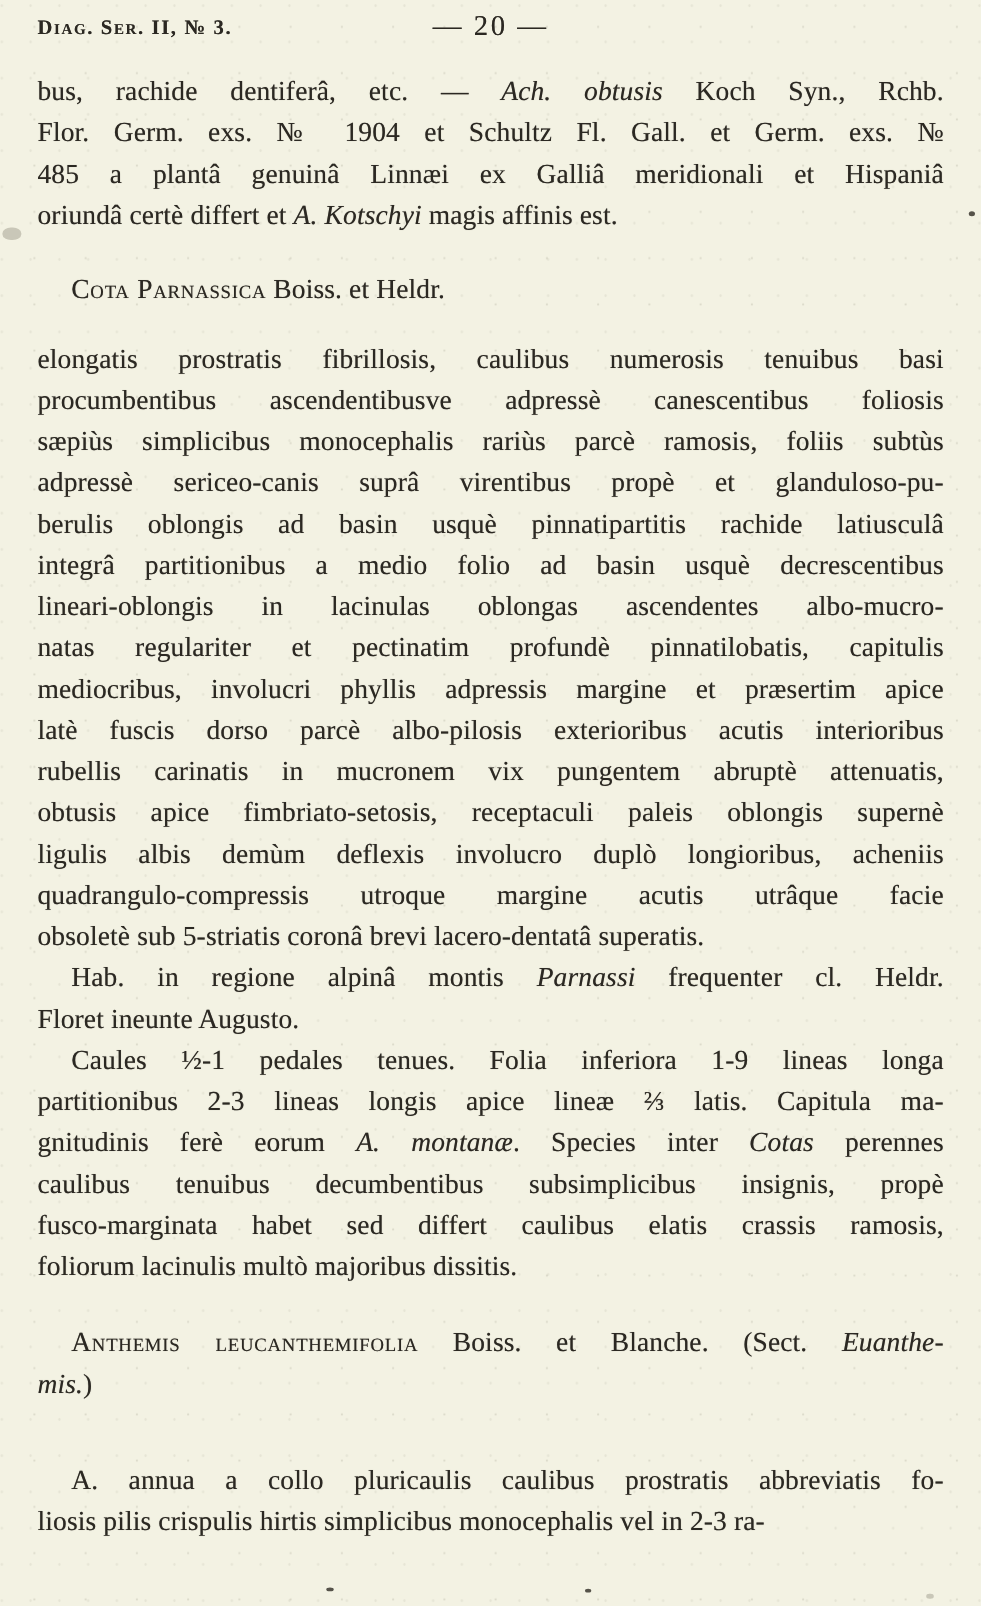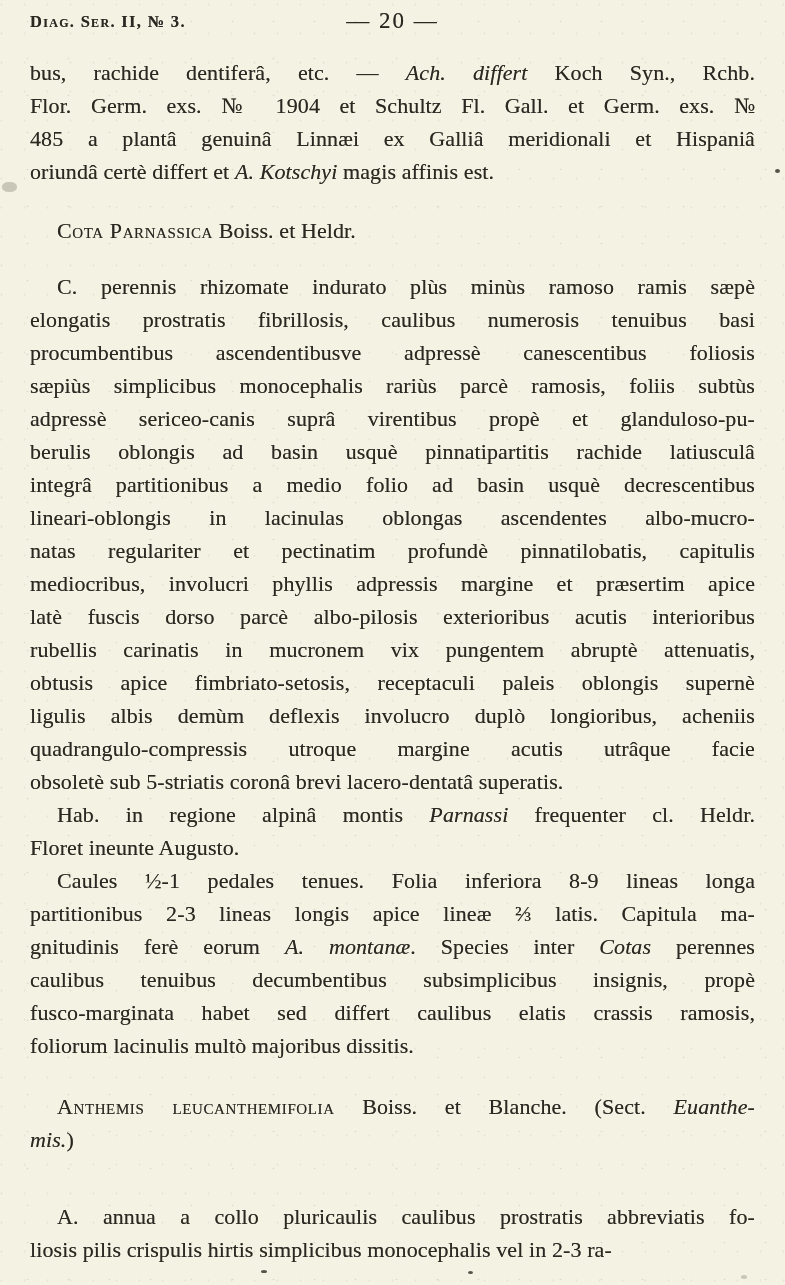--- a/index.html
+++ b/index.html
@@ -73,30 +73,29 @@
 
 <div class="page" data-name="scanned-book-page">
 
   <div class="runhead" data-name="running-header">
     <span class="series-ref" data-name="series-reference">Diag. Ser. II, № 3.</span>
     <span class="page-number" data-name="page-number">— 20 —</span>
   </div>
 
   <div class="text-col" id="body-col" data-name="page-body">
       <div class="block paragraph" data-name="paragraph-ach-odorata-continuation">
-        <div class="line" data-name="text-line">bus, rachide dentiferâ, etc. — <i>Ach. differt</i> Koch Syn., Rchb.</div>
+        <div class="line" data-name="text-line">bus, rachide dentiferâ, etc. — <i>Ach. obtusis</i> Koch Syn., Rchb.</div>
         <div class="line" data-name="text-line">Flor. Germ. exs. № 1904 et Schultz Fl. Gall. et Germ. exs. №</div>
         <div class="line" data-name="text-line">485 a plantâ genuinâ Linnæi ex Galliâ meridionali et Hispaniâ</div>
         <div class="line last" data-name="text-line">oriundâ certè differt et <i>A. Kotschyi</i> magis affinis est.</div>
       </div>
       <div class="block heading" data-name="species-heading-cota-parnassica">
         <div class="line last" data-name="text-line"><span class="sc">Cota Parnassica</span> Boiss. et Heldr.</div>
       </div>
       <div class="block paragraph" data-name="paragraph-diagnosis-cota-parnassica">
-        <div class="line indent" data-name="text-line">C. perennis rhizomate indurato plùs minùs ramoso ramis sæpè</div>
         <div class="line" data-name="text-line">elongatis prostratis fibrillosis, caulibus numerosis tenuibus basi</div>
         <div class="line" data-name="text-line">procumbentibus ascendentibusve adpressè canescentibus foliosis</div>
         <div class="line" data-name="text-line">sæpiùs simplicibus monocephalis rariùs parcè ramosis, foliis subtùs</div>
         <div class="line" data-name="text-line">adpressè sericeo-canis suprâ virentibus propè et glanduloso-pu-</div>
         <div class="line" data-name="text-line">berulis oblongis ad basin usquè pinnatipartitis rachide latiusculâ</div>
         <div class="line" data-name="text-line">integrâ partitionibus a medio folio ad basin usquè decrescentibus</div>
         <div class="line" data-name="text-line">lineari-oblongis in lacinulas oblongas ascendentes albo-mucro-</div>
         <div class="line" data-name="text-line">natas regulariter et pectinatim profundè pinnatilobatis, capitulis</div>
         <div class="line" data-name="text-line">mediocribus, involucri phyllis adpressis margine et præsertim apice</div>
         <div class="line" data-name="text-line">latè fuscis dorso parcè albo-pilosis exterioribus acutis interioribus</div>
@@ -104,21 +103,21 @@
         <div class="line" data-name="text-line">obtusis apice fimbriato-setosis, receptaculi paleis oblongis supernè</div>
         <div class="line" data-name="text-line">ligulis albis demùm deflexis involucro duplò longioribus, acheniis</div>
         <div class="line" data-name="text-line">quadrangulo-compressis utroque margine acutis utrâque facie</div>
         <div class="line last" data-name="text-line">obsoletè sub 5-striatis coronâ brevi lacero-dentatâ superatis.</div>
       </div>
       <div class="block paragraph" data-name="paragraph-habitat">
         <div class="line indent" data-name="text-line">Hab. in regione alpinâ montis <i>Parnassi</i> frequenter cl. Heldr.</div>
         <div class="line last" data-name="text-line">Floret ineunte Augusto.</div>
       </div>
       <div class="block paragraph" data-name="paragraph-description-notes">
-        <div class="line indent" data-name="text-line">Caules ½-1 pedales tenues. Folia inferiora 8-9 lineas longa</div>
+        <div class="line indent" data-name="text-line">Caules ½-1 pedales tenues. Folia inferiora 1-9 lineas longa</div>
         <div class="line" data-name="text-line">partitionibus 2-3 lineas longis apice lineæ ⅔ latis. Capitula ma-</div>
         <div class="line" data-name="text-line">gnitudinis ferè eorum <i>A. montanæ</i>. Species inter <i>Cotas</i> perennes</div>
         <div class="line" data-name="text-line">caulibus tenuibus decumbentibus subsimplicibus insignis, propè</div>
         <div class="line" data-name="text-line">fusco-marginata habet sed differt caulibus elatis crassis ramosis,</div>
         <div class="line last" data-name="text-line">foliorum lacinulis multò majoribus dissitis.</div>
       </div>
       <div class="block heading" data-name="species-heading-anthemis-leucanthemifolia">
         <div class="line" data-name="text-line"><span class="sc">Anthemis leucanthemifolia</span> Boiss. et Blanche. (Sect. <i>Euanthe-</i></div>
         <div class="line last" data-name="text-line"><i>mis.</i>)</div>
       </div>

